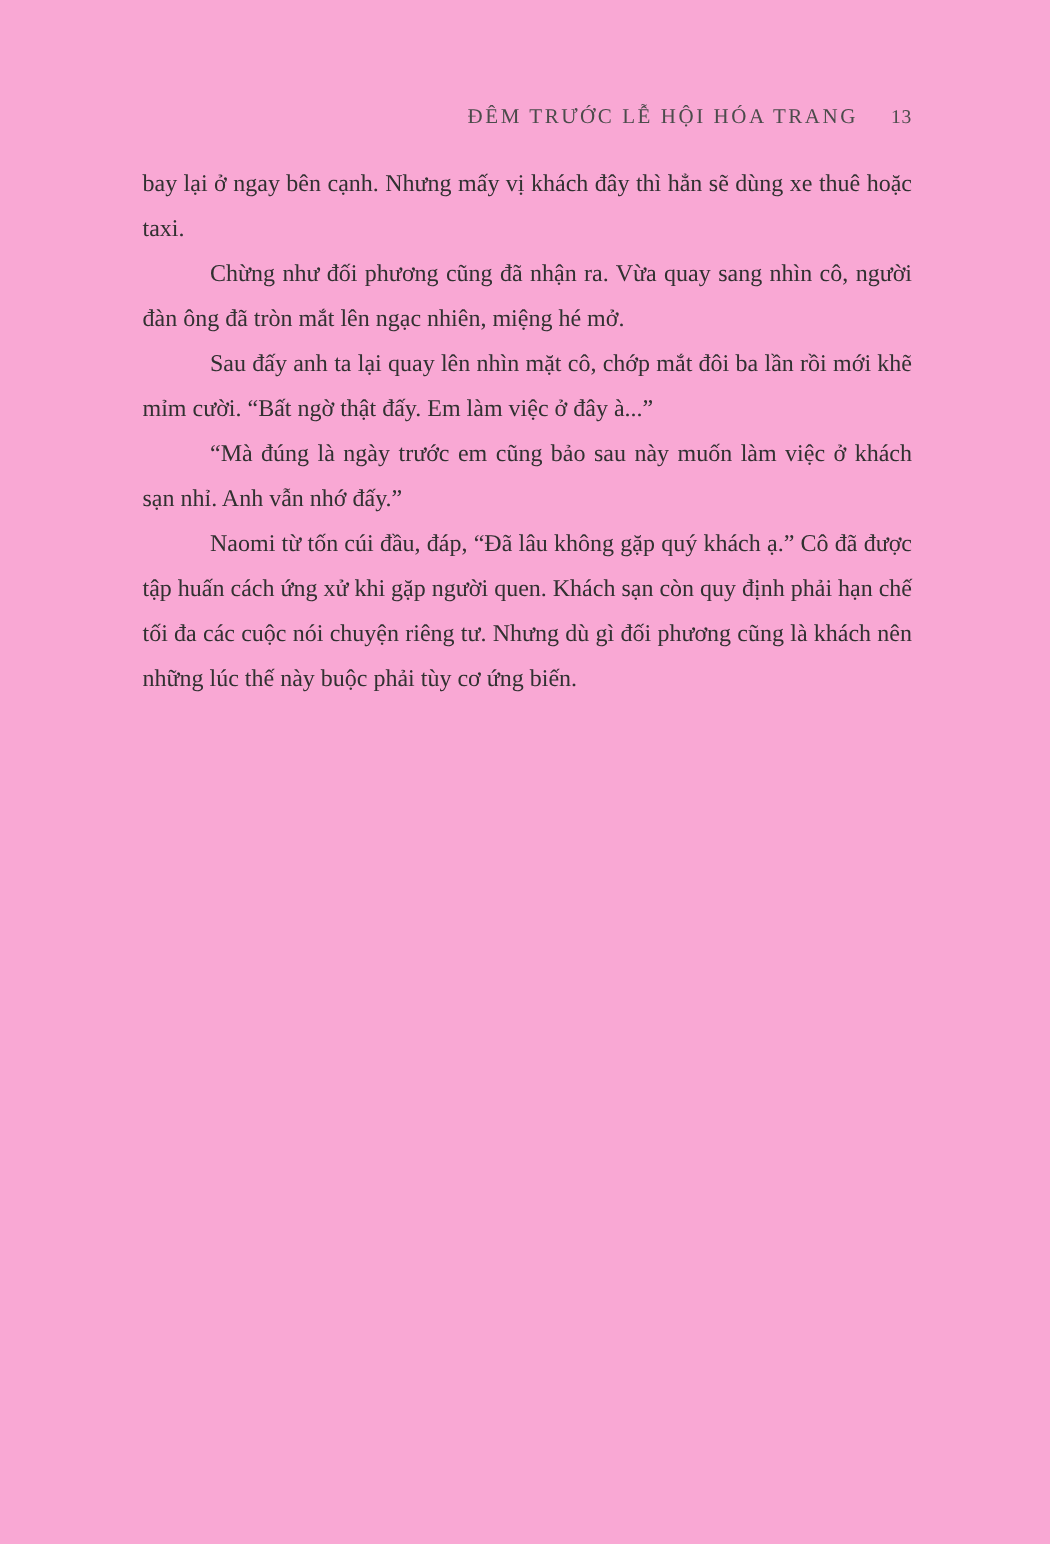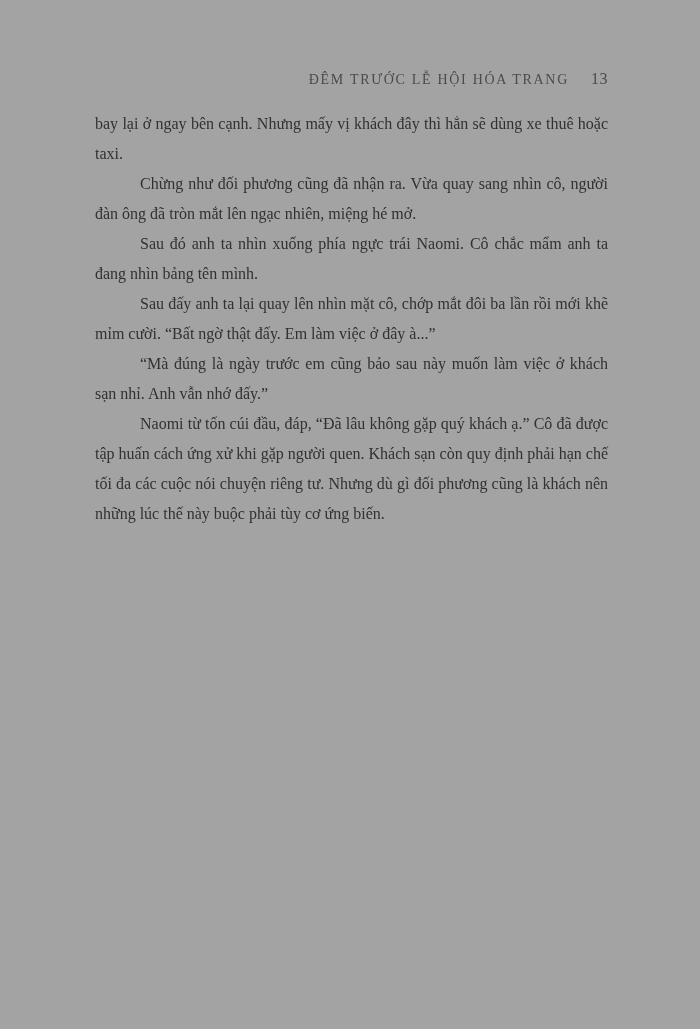--- a/index.html
+++ b/index.html
@@ -10,37 +10,37 @@
     background: #ffffff;
     font-family: "Liberation Serif", "DejaVu Serif", serif;
     color: #313131;
     overflow: hidden;
   }
   .page {
     box-sizing: border-box;
     width: 700px;
     height: 1029px;
     padding: 70px 92px 0 95px;
-    background: #a3a3a3;
+    background: #f9a8d4;
   }
 
   
   .page-header {
     display: flex;
     justify-content: flex-end;
     align-items: baseline;
     gap: 22px;
     font-size: 14px;
     letter-spacing: 1.7px;
     color: #4b4b4b;
     margin-bottom: 21px;
     white-space: nowrap;
   }
   .page-number {
-    font-size: 16px;
+    font-size: 13px;
     letter-spacing: 0.5px;
     color: #4b4b4b;
   }
 
   
   .page-body {
     font-size: 16px;
     line-height: 30px;
     text-align: justify;
     color: #313131;
@@ -60,19 +60,18 @@
 <div class="page">
 
   <div class="page-header">
     <span class="running-title">ĐÊM TRƯỚC LỄ HỘI HÓA TRANG</span>
     <span class="page-number">13</span>
   </div>
 
   <div class="page-body">
     <p class="para continuation">bay lại ở ngay bên cạnh. Nhưng mấy vị khách đây thì hẳn sẽ dùng xe thuê hoặc taxi.</p>
     <p class="para">Chừng như đối phương cũng đã nhận ra. Vừa quay sang nhìn cô, người đàn ông đã tròn mắt lên ngạc nhiên, miệng hé mở.</p>
-    <p class="para">Sau đó anh ta nhìn xuống phía ngực trái Naomi. Cô chắc mẩm anh ta đang nhìn bảng tên mình.</p>
     <p class="para">Sau đấy anh ta lại quay lên nhìn mặt cô, chớp mắt đôi ba lần rồi mới khẽ mỉm cười. “Bất ngờ thật đấy. Em làm việc ở đây à...”</p>
     <p class="para">“Mà đúng là ngày trước em cũng bảo sau này muốn làm việc ở khách sạn nhỉ. Anh vẫn nhớ đấy.”</p>
     <p class="para">Naomi từ tốn cúi đầu, đáp, “Đã lâu không gặp quý khách ạ.” Cô đã được tập huấn cách ứng xử khi gặp người quen. Khách sạn còn quy định phải hạn chế tối đa các cuộc nói chuyện riêng tư. Nhưng dù gì đối phương cũng là khách nên những lúc thế này buộc phải tùy cơ ứng biến.</p>
   </div>
 
 </div>
 
 </body></html>

